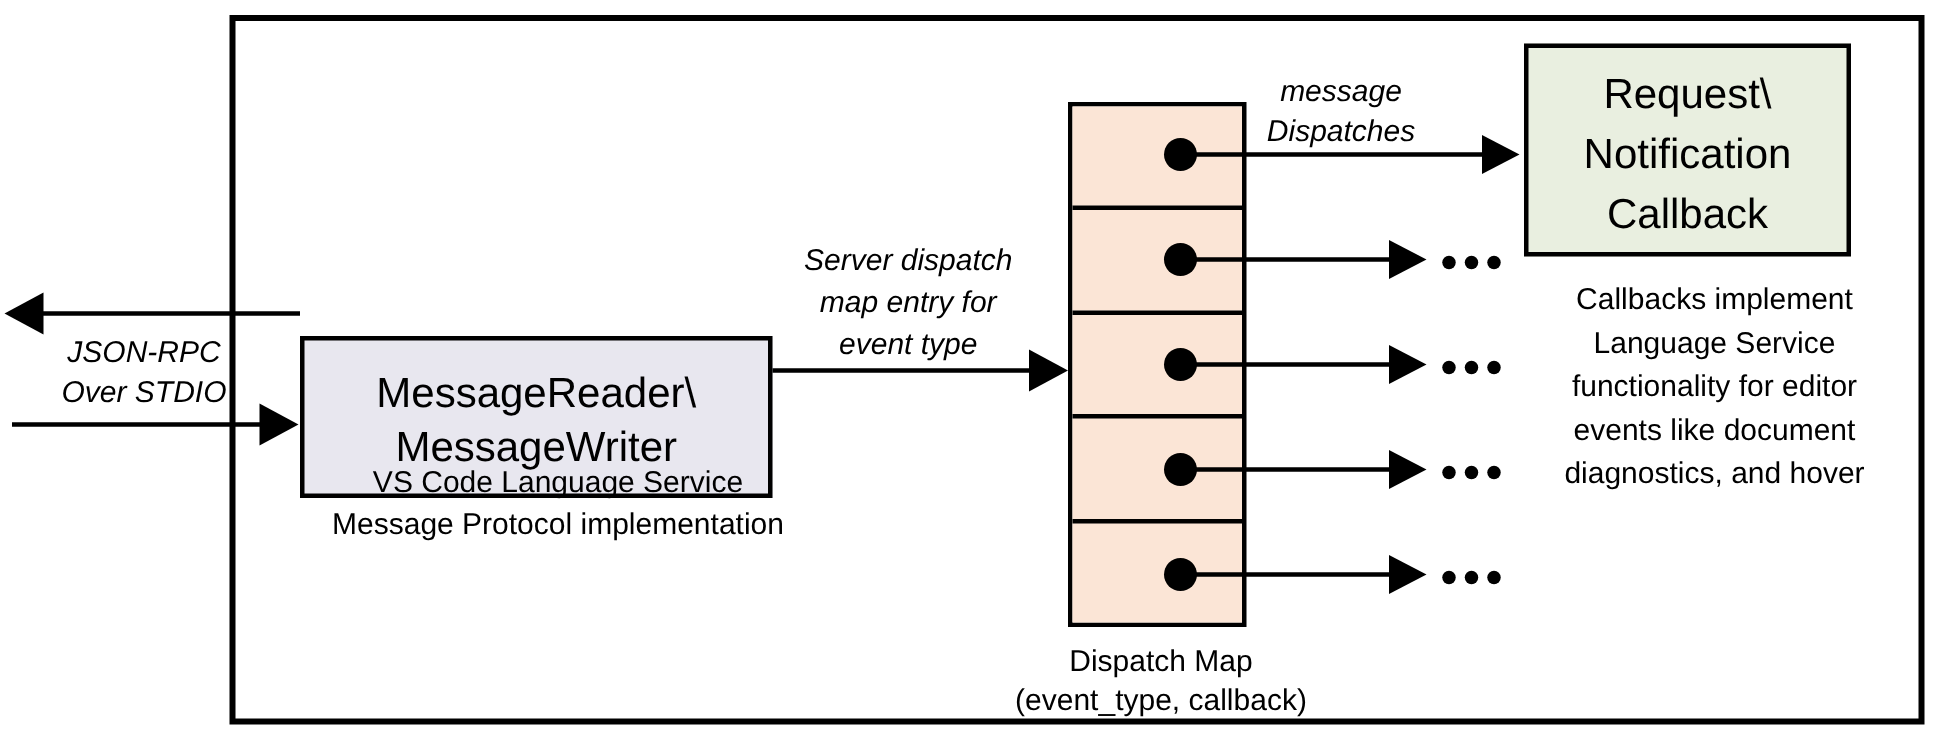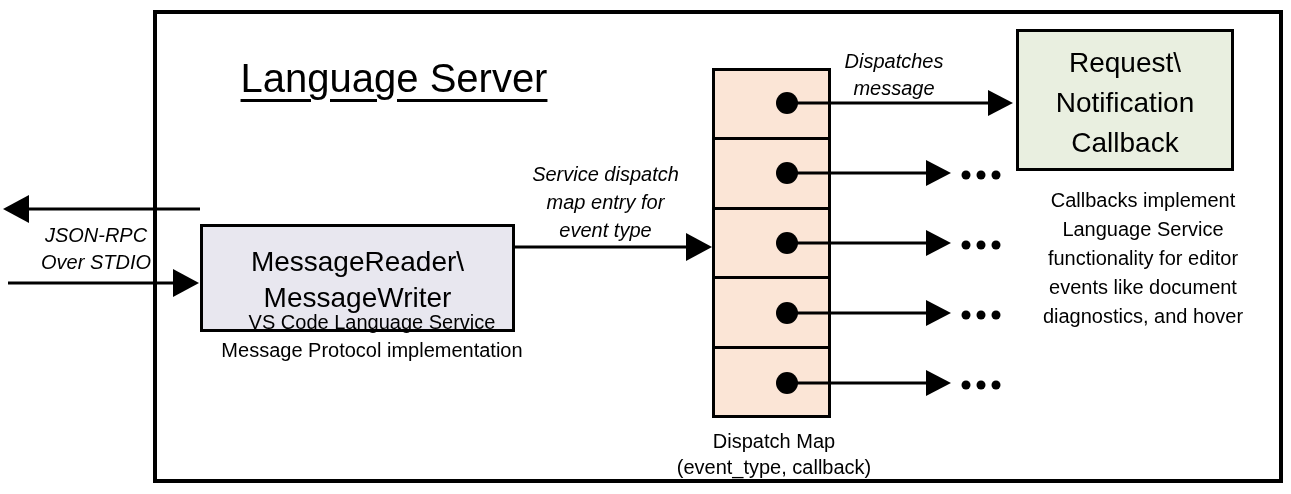--- a/index.html
+++ b/index.html
@@ -94,46 +94,45 @@
   .arrow-layer line { stroke: #000000; stroke-width: 3px; }
   .arrow-layer polygon, .arrow-layer circle { fill: #000000; stroke: none; }
 </style>
 </head>
 <body>
 
 <div class="canvas">
 
   <div class="outer-box"></div>
 
-  <div class="diagram-title">Language Server</div>
 
   <div class="node-box message-box" style="background-color: rgb(232, 231, 239);">
     <div>MessageReader\</div>
     <div>MessageWriter</div>
   </div>
 
   <div class="caption reader-caption">
     <div>VS Code Language Service</div>
     <div>Message Protocol implementation</div>
   </div>
 
   <div class="flow-label jsonrpc-label">
     <div>JSON-RPC</div>
     <div>Over STDIO</div>
   </div>
 
   <div class="flow-label lookup-label">
-    <div>Service dispatch</div>
+    <div>Server dispatch</div>
     <div>map entry for</div>
     <div>event type</div>
   </div>
 
   <div class="flow-label dispatches-label">
+    <div>message</div>
     <div>Dispatches</div>
-    <div>message</div>
   </div>
 
   <div class="dispatch-map">
     <div class="dispatch-cell" style="background-color: rgb(251, 229, 214);"></div>
     <div class="dispatch-cell" style="background-color: rgb(251, 229, 214);"></div>
     <div class="dispatch-cell" style="background-color: rgb(251, 229, 214);"></div>
     <div class="dispatch-cell" style="background-color: rgb(251, 229, 214);"></div>
     <div class="dispatch-cell" style="background-color: rgb(251, 229, 214);"></div>
   </div>
 

